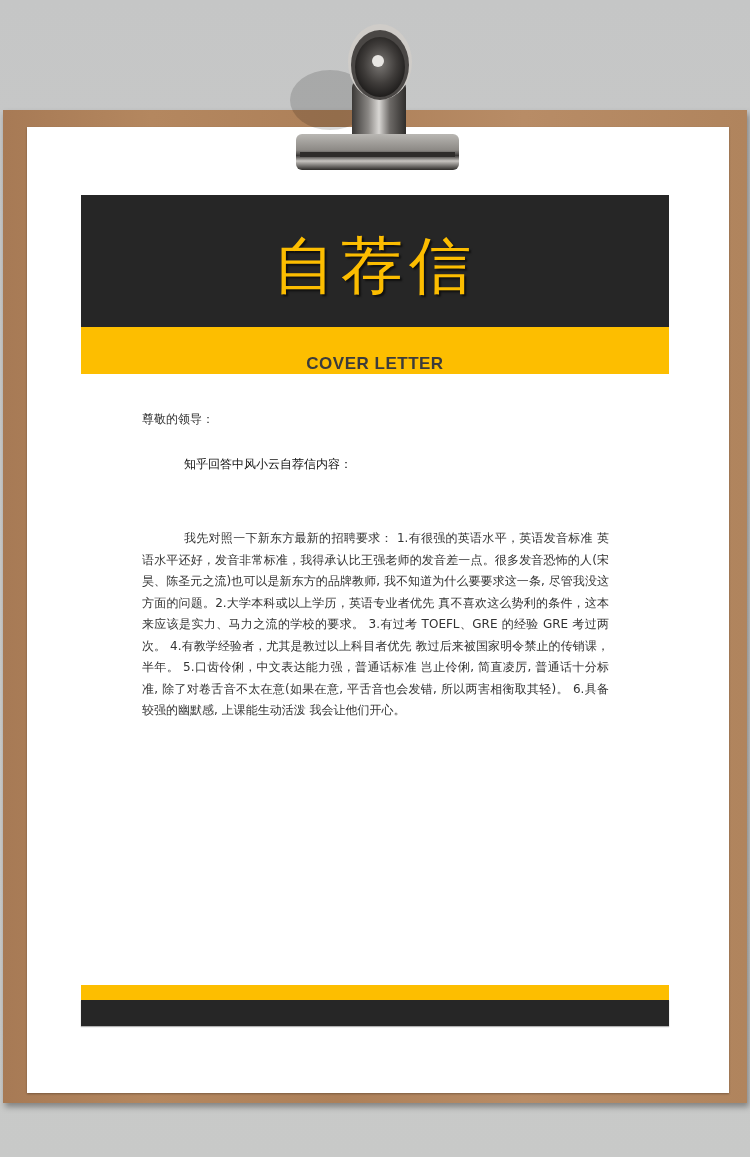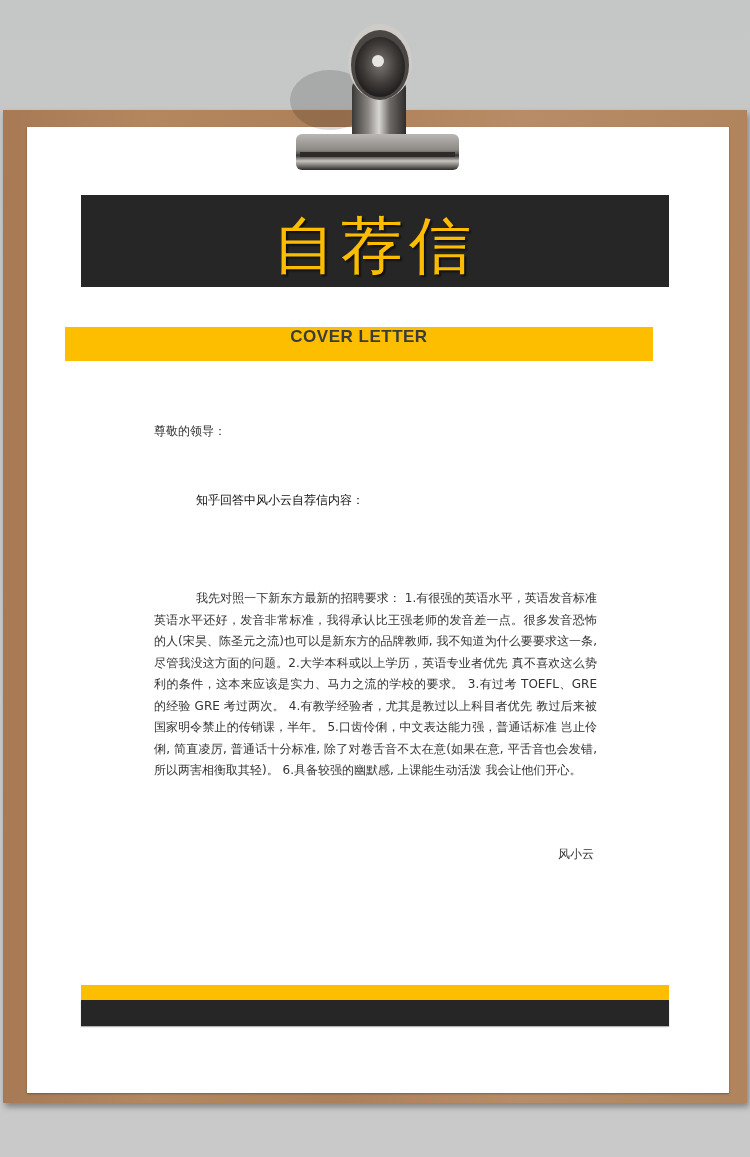--- a/index.html
+++ b/index.html
@@ -13,45 +13,45 @@
     background: linear-gradient(90deg, #a77a55 0%, #b4875f 20%, #ad8059 45%, #b88c66 70%, #b0845d 100%);
     box-shadow: 2px 4px 6px rgba(0,0,0,0.35);
   }
   .paper {
     position:absolute; left:27px; top:127px; width:702px; height:966px;
     background:#ffffff;
     box-shadow: 0 1px 2px rgba(0,0,0,0.3);
   }
   .clip { position:absolute; left:0; top:0; width:750px; height:180px; pointer-events:none; }
   .header-box {
-    position:absolute; left:81px; top:195px; width:588px; height:92px;
+    position:absolute; left:81px; top:195px; width:588px; height:132px;
     background:#262626;
     display:flex; align-items:center; justify-content:center;
   }
   .title-cn {
     color:#fcbd00; font-size:62px; letter-spacing:6px; font-weight:normal;
     text-shadow: 2px 2px 2px rgba(0,0,0,0.6);
     font-family: "DejaVu Sans", sans-serif;
     margin-top:10px;
   }
   .header-band {
-    position:absolute; left:65px; top:327px; width:588px; height:34px;
+    position:absolute; left:81px; top:327px; width:588px; height:47px;
     background:#fdbe00;
-    display:flex; align-items:flex-start; justify-content:center;
+    display:flex; align-items:flex-end; justify-content:center;
   }
   .subtitle-en {
     color:#3b3b3b; font-family:"Liberation Sans", sans-serif; font-weight:bold;
     font-size:17px; letter-spacing:0.5px;
   }
   .body-text {
     position:absolute; left:138px; top:405px; width:475px;
     font-family:"DejaVu Sans", sans-serif; font-size:12px; color:#333;
     line-height:21.5px;
   }
-  .body-text p { margin:16px; text-align:justify; }
+  .body-text p { margin:4px; text-align:justify; }
   .greeting { margin:0; }
   .indent { text-indent:42px; }
   .gap { height:15px; }
   .bold-head { font-weight:normal; color:#111; }
   .signature { text-align:right !important; padding-right:3px; }
   .footer-yellow {
     position:absolute; left:81px; top:985px; width:588px; height:15px; background:#fdbe00;
   }
   .footer-dark {
     position:absolute; left:81px; top:1000px; width:588px; height:26px; background:#262626;
@@ -106,17 +106,16 @@
 <div class="body-text">
   <p class="greeting">尊敬的领导：</p>
   <div class="gap"></div>
   <p class="indent bold-head">知乎回答中风小云自荐信内容：</p>
   <div class="gap"></div>
   <div class="gap"></div>
   <div class="gap"></div>
   <p class="indent">我先对照一下新东方最新的招聘要求： 1.有很强的英语水平，英语发音标准 英语水平还好，发音非常标准，我得承认比王强老师的发音差一点。很多发音恐怖的人(宋昊、陈圣元之流)也可以是新东方的品牌教师, 我不知道为什么要要求这一条, 尽管我没这方面的问题。2.大学本科或以上学历，英语专业者优先 真不喜欢这么势利的条件，这本来应该是实力、马力之流的学校的要求。 3.有过考 TOEFL、GRE 的经验 GRE 考过两次。 4.有教学经验者，尤其是教过以上科目者优先 教过后来被国家明令禁止的传销课，半年。 5.口齿伶俐，中文表达能力强，普通话标准 岂止伶俐, 简直凌厉, 普通话十分标准, 除了对卷舌音不太在意(如果在意, 平舌音也会发错, 所以两害相衡取其轻)。 6.具备较强的幽默感, 上课能生动活泼 我会让他们开心。</p>
   <div class="gap"></div>
   <div class="gap"></div>
-  <p class="signature">风小云</p>
 </div>
 
 <div class="footer-yellow"></div>
 <div class="footer-dark"></div>
 
 </body></html>

